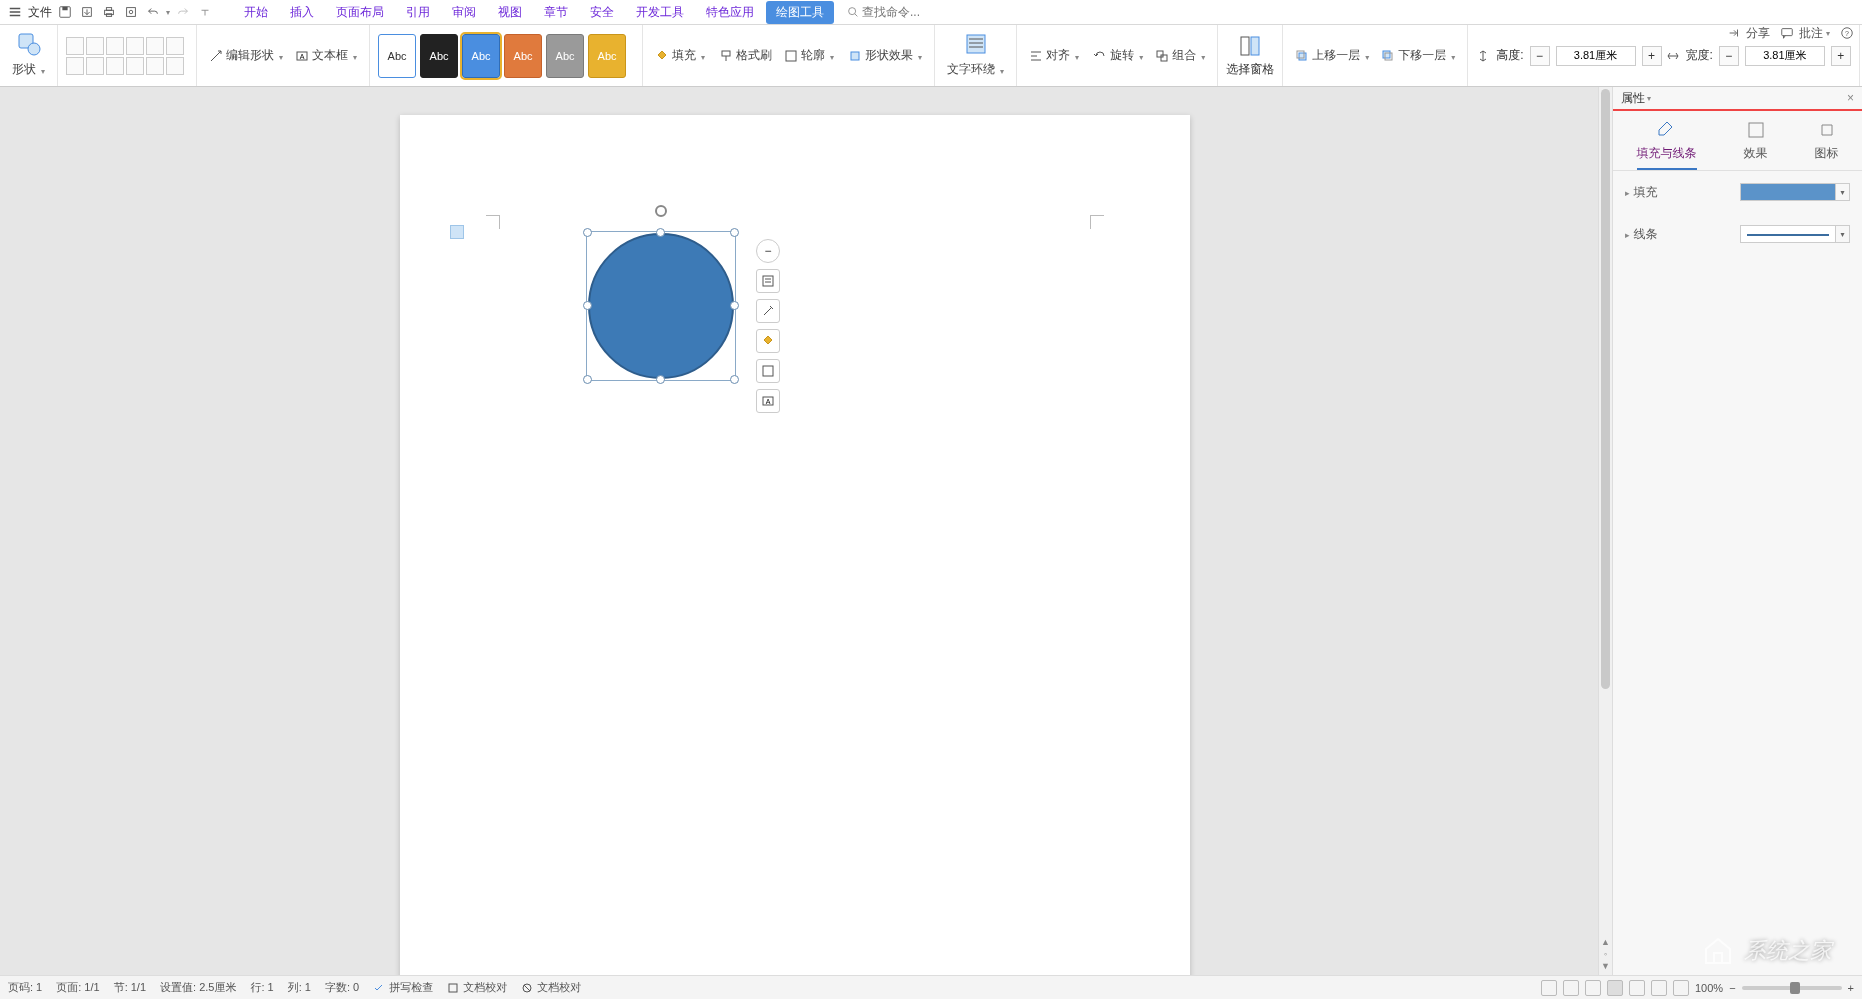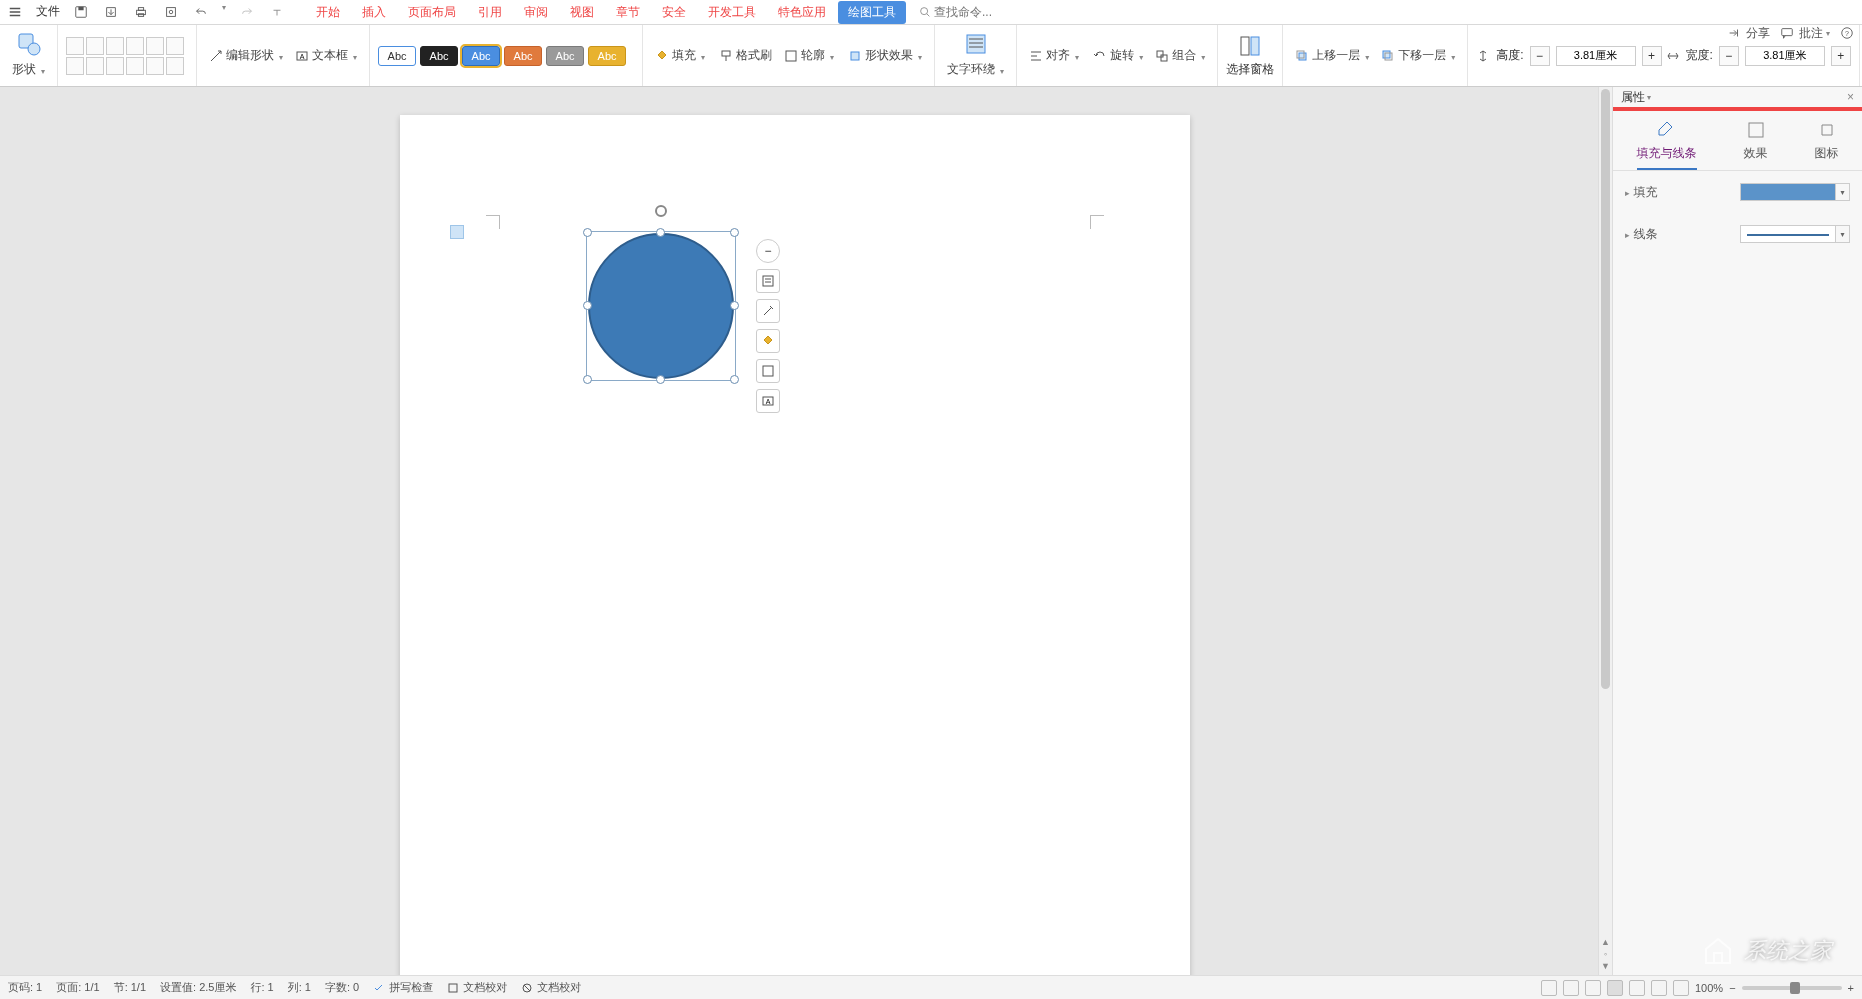--- a/index.html
+++ b/index.html
@@ -1,43 +1,43 @@
 <!DOCTYPE html>
 <html><head>
 <meta charset="utf-8">
 <style>
 * { margin: 0; padding: 0; box-sizing: border-box; font-family: "Microsoft YaHei", Arial, sans-serif; }
 body { background: #e6e6e6; width: 1862px; height: 999px; overflow: hidden; font-size: 12px; color: #333; }
 
 
 .topbar { height: 25px; background: #fff; border-bottom: 1px solid #d9d9d9; display: flex; align-items: center; padding: 0 6px; }
-.topbar .left { display: flex; align-items: flex-start; gap: 12px; }
+.topbar .left { display: flex; align-items: center; gap: 4px; }
 .ico { width: 18px; height: 18px; display: inline-flex; align-items: center; justify-content: center; cursor: pointer; color: #555; }
 .ico svg { width: 14px; height: 14px; }
 .tabs { display: flex; align-items: center; gap: 2px; margin-left: 20px; }
-.tab { padding: 3px 10px; cursor: pointer; color: #ef4444; border-radius: 3px; }
+.tab { padding: 3px 10px; cursor: pointer; color: #6d28d9; border-radius: 3px; }
 .tab.active { background: #4a8ee0; color: #fff; }
 .search { display: flex; align-items: center; margin-left: 10px; }
 .search input { border: none; outline: none; font-size: 12px; width: 120px; color: #888; }
 .topbar .right { margin-left: auto; display: flex; align-items: center; gap: 8px; }
 .rightitem { display: flex; align-items: center; gap: 3px; cursor: pointer; color: #555; margin-top: 42px; }
 
 
 .ribbon { height: 62px; background: #fff; border-bottom: 1px solid #ccc; display: flex; align-items: stretch; }
 .rgroup { display: flex; align-items: center; padding: 0 8px; border-right: 1px solid #e5e5e5; }
 .rgroup.col { flex-direction: column; justify-content: center; align-items: center; gap: 2px; }
 .rgroup .rows { display: flex; flex-direction: row; gap: 4px; }
 .rgroup .row { display: flex; align-items: center; gap: 6px; }
 .rbtn { display: flex; align-items: center; gap: 3px; cursor: pointer; padding: 2px 4px; color: #444; }
 .rbtn .caret::after { content: "▾"; font-size: 8px; color: #888; margin-left: 2px; }
 .shape-big { width: 26px; height: 26px; }
 .shape-small { width: 14px; height: 14px; }
 .shapegrid { display: grid; grid-template-columns: repeat(6, 18px); grid-template-rows: 18px 18px; gap: 2px; }
 .shapegrid .cell { border: 1px solid #ccc; background: #fafafa; }
-.style-swatch { width: 38px; height: 20px; border-radius: 3px; display: flex; align-items: center; justify-content: center; font-size: 11px; cursor: pointer; border: 1px solid #ccc; }
+.style-swatch { width: 38px; height: 44px; border-radius: 3px; display: flex; align-items: center; justify-content: center; font-size: 11px; cursor: pointer; border: 1px solid #ccc; }
 .dim-input { width: 80px; height: 20px; border: 1px solid #ccc; text-align: center; font-size: 11px; }
 .dim-btn { width: 20px; height: 20px; border: 1px solid #ccc; background: #fafafa; cursor: pointer; display: flex; align-items: center; justify-content: center; }
 
 
 .workspace { position: absolute; top: 87px; left: 0; right: 0; bottom: 24px; background: #e6e6e6; display: flex; }
 .canvas-area { flex: 1; position: relative; overflow: hidden; }
 .page { position: absolute; left: 400px; top: 28px; width: 790px; height: 880px; background: #fff; box-shadow: 0 2px 6px rgba(0,0,0,0.2); }
 .margin-mark { position: absolute; width: 14px; height: 14px; border-left: 1px solid #bbb; border-bottom: 1px solid #bbb; }
 .margin-mark.tl { top: 100px; left: 86px; transform: rotate(180deg); }
 .margin-mark.tr { top: 100px; right: 86px; transform: rotate(90deg); }
@@ -55,21 +55,21 @@
 .float-btn.round { border-radius: 50%; }
 
 
 .vscroll { width: 14px; background: #f0f0f0; border-left: 1px solid #ddd; position: relative; }
 .vscroll .thumb { position: absolute; top: 2px; left: 2px; right: 2px; height: 600px; background: #c9c9c9; border-radius: 6px; }
 .vscroll .btns { position: absolute; bottom: 4px; left: 0; right: 0; display: flex; flex-direction: column; align-items: center; gap: 2px; }
 .vscroll .btns span { font-size: 9px; color: #888; }
 
 
 .panel { width: 250px; background: #f7f7f7; border-left: 1px solid #ddd; display: flex; flex-direction: column; }
-.panel-head { height: 24px; display: flex; align-items: center; padding: 0 8px; border-bottom: 4px solid #ef4444; }
+.panel-head { height: 24px; display: flex; align-items: center; padding: 0 8px; border-bottom: 2px solid #ef4444; }
 .panel-head .close { margin-left: auto; cursor: pointer; color: #888; }
 .panel-tabs { display: flex; justify-content: space-around; padding: 8px 0 0 0; border-bottom: 1px solid #e0e0e0; }
 .ptab { display: flex; flex-direction: column; align-items: center; gap: 4px; padding-bottom: 6px; cursor: pointer; color: #555; }
 .ptab.active { color: #701a75; border-bottom: 2px solid #3b78c4; }
 .ptab svg { width: 22px; height: 22px; }
 .panel-section { padding: 12px; display: flex; align-items: center; justify-content: space-between; }
 .panel-section .label { color: #555; }
 .arrow::before { content: "▸"; font-size: 9px; color: #888; margin-right: 4px; }
 .swatch { width: 96px; height: 18px; border: 1px solid #ccc; }
 .swatch.fill { background: #5b93c9; }

